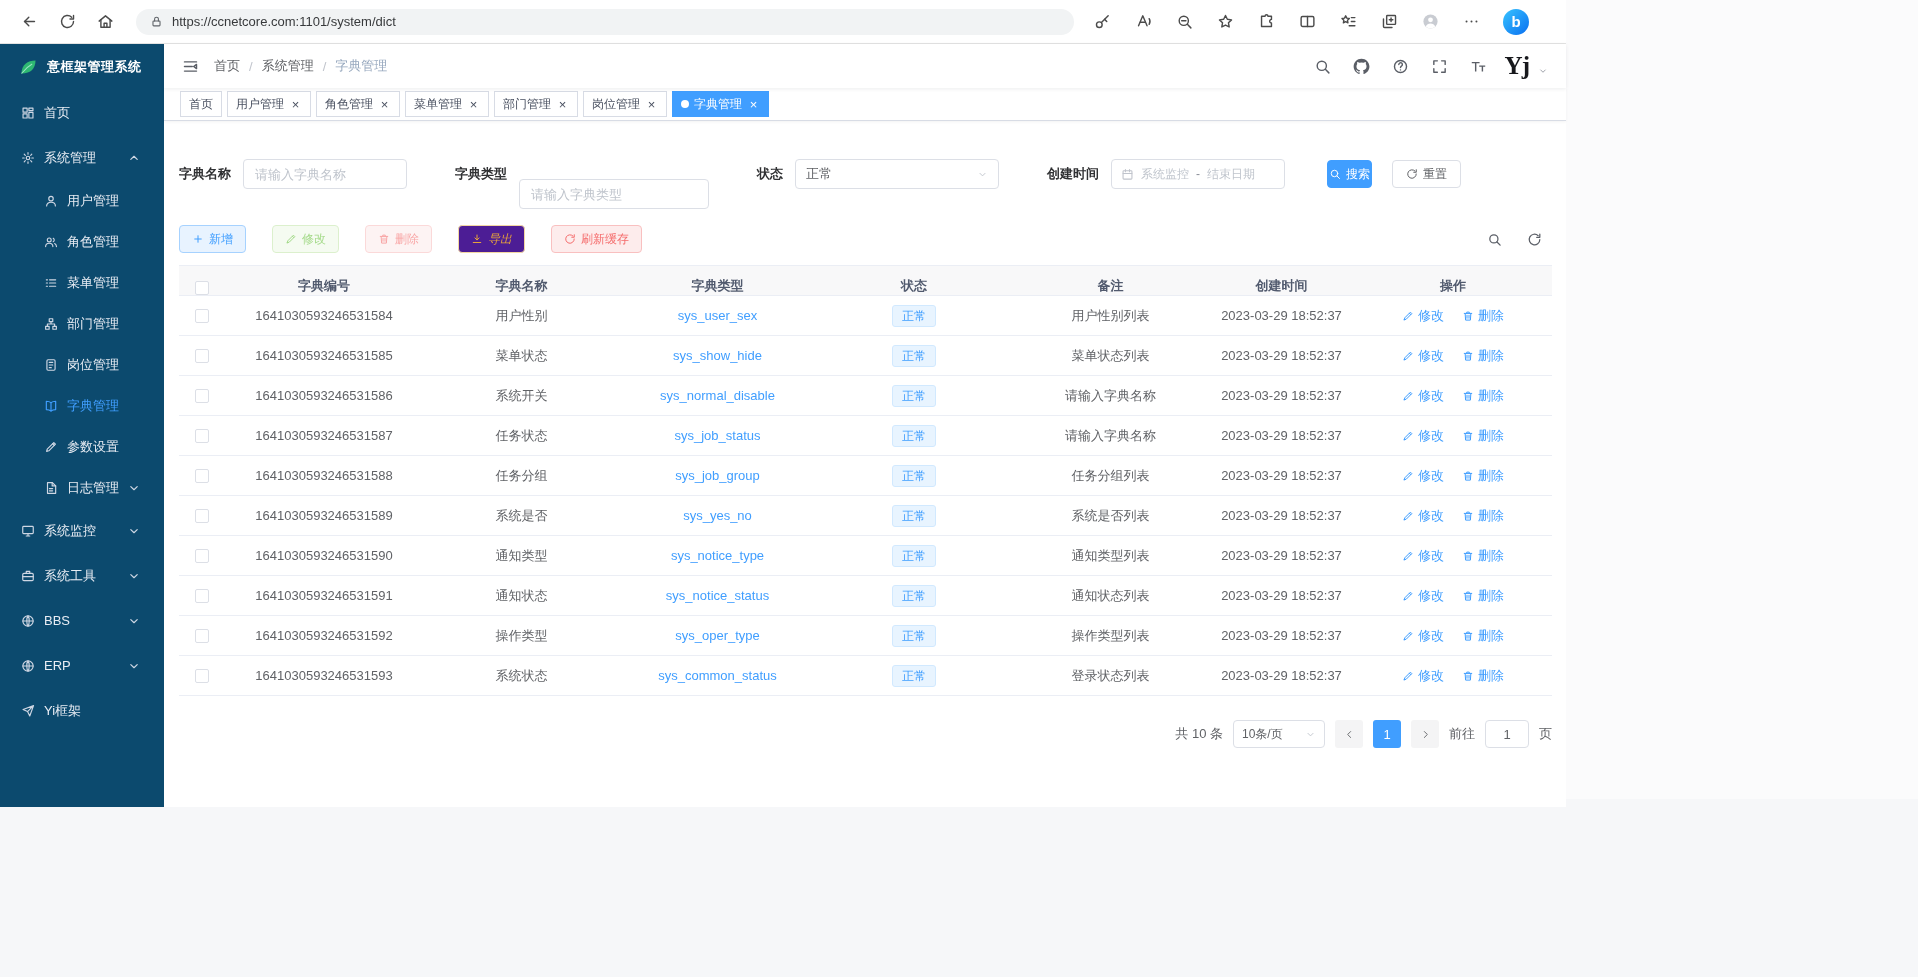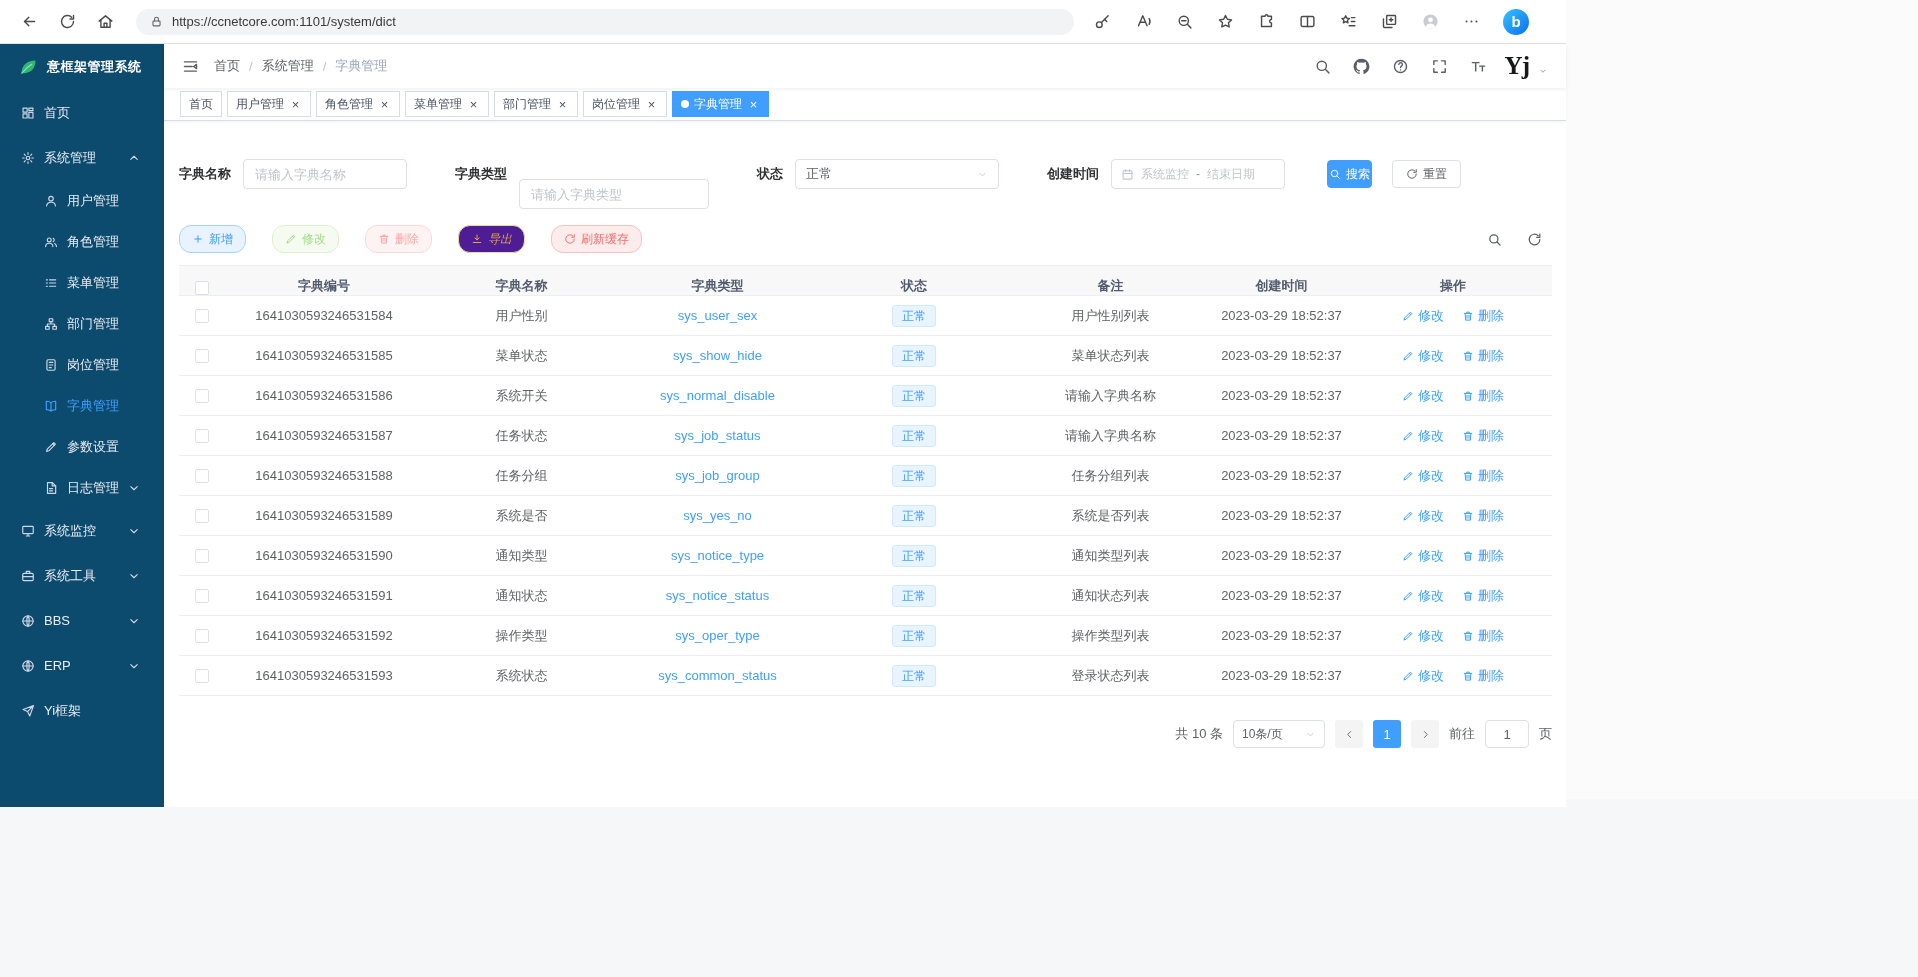--- a/index.html
+++ b/index.html
@@ -71,21 +71,21 @@
   .fdate { width:174px; height:30px; border:1px solid #dcdfe6; border-radius:4px; display:flex; align-items:center; gap:7px; padding:0 9px; font-size:12px; cursor:pointer; }
   .fdate .ic { width:13px; height:13px; color:#c0c4cc; }
   .ph { color:#bfc4cc; white-space:nowrap; }
   .dsep { color:#8a8f99; }
   .btn-search { height:28px; margin-left:42px; padding:0 1px; background:#409eff; border:1px solid #409eff; color:#fff; border-radius:4px; font-size:12px; display:inline-flex; align-items:center; gap:5px; cursor:pointer; white-space:nowrap; }
   .btn-reset { height:28px; margin-left:20px; padding:0 13px; background:#fff; border:1px solid #dcdfe6; color:#606266; border-radius:4px; font-size:12px; display:inline-flex; align-items:center; gap:5px; cursor:pointer; white-space:nowrap; }
   .btn-search .ic, .btn-reset .ic { width:12px; height:12px; }
 
   
   .toolbar { display:flex; align-items:center; margin-bottom:12px; }
-  .tbtn { height:28px; display:inline-flex; align-items:center; gap:5px; padding:0 12px; border-radius:12px; font-size:12px; border:1px solid transparent; margin-right:26px; cursor:pointer; white-space:nowrap; }
+  .tbtn { height:28px; display:inline-flex; align-items:center; gap:5px; padding:0 12px; border-radius:4px; font-size:12px; border:1px solid transparent; margin-right:26px; cursor:pointer; white-space:nowrap; }
   .tbtn .ic { width:12px; height:12px; }
   .tbtn.primary { background:#e8f3ff; border-color:#a6d2ff; color:#409eff; }
   .tbtn.success { background:#eff9e9; border-color:#c5e7ad; color:#67c23a; }
   .tbtn.danger  { background:#fdecec; border-color:#f9c0c0; color:#f56c6c; }
   .tbtn.warning { background:#4c1d95; border-color:#f3d6a2; color:#e6a23c;font-style:italic; }
   .tbtn.disabled { opacity:.6; }
   .tool-right { margin-left:auto; display:flex; align-items:center; gap:20px; padding-right:8px; }
   .mini { border:none; background:transparent; color:#5a5e66; width:20px; height:20px; display:flex; align-items:center; justify-content:center; cursor:pointer; }
   .mini .ic { width:15px; height:15px; }
 

